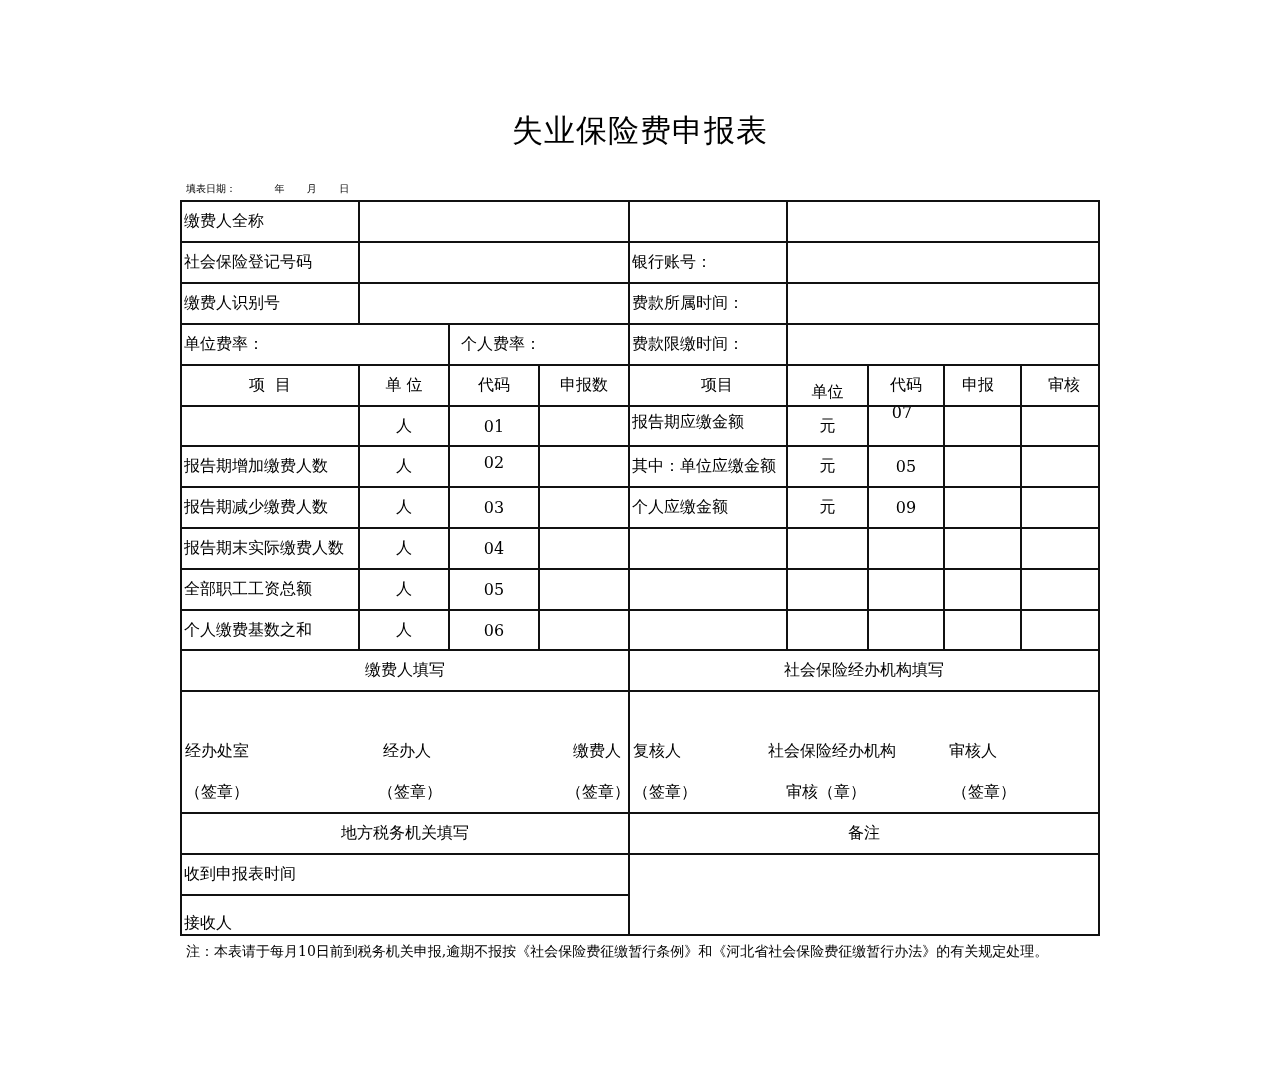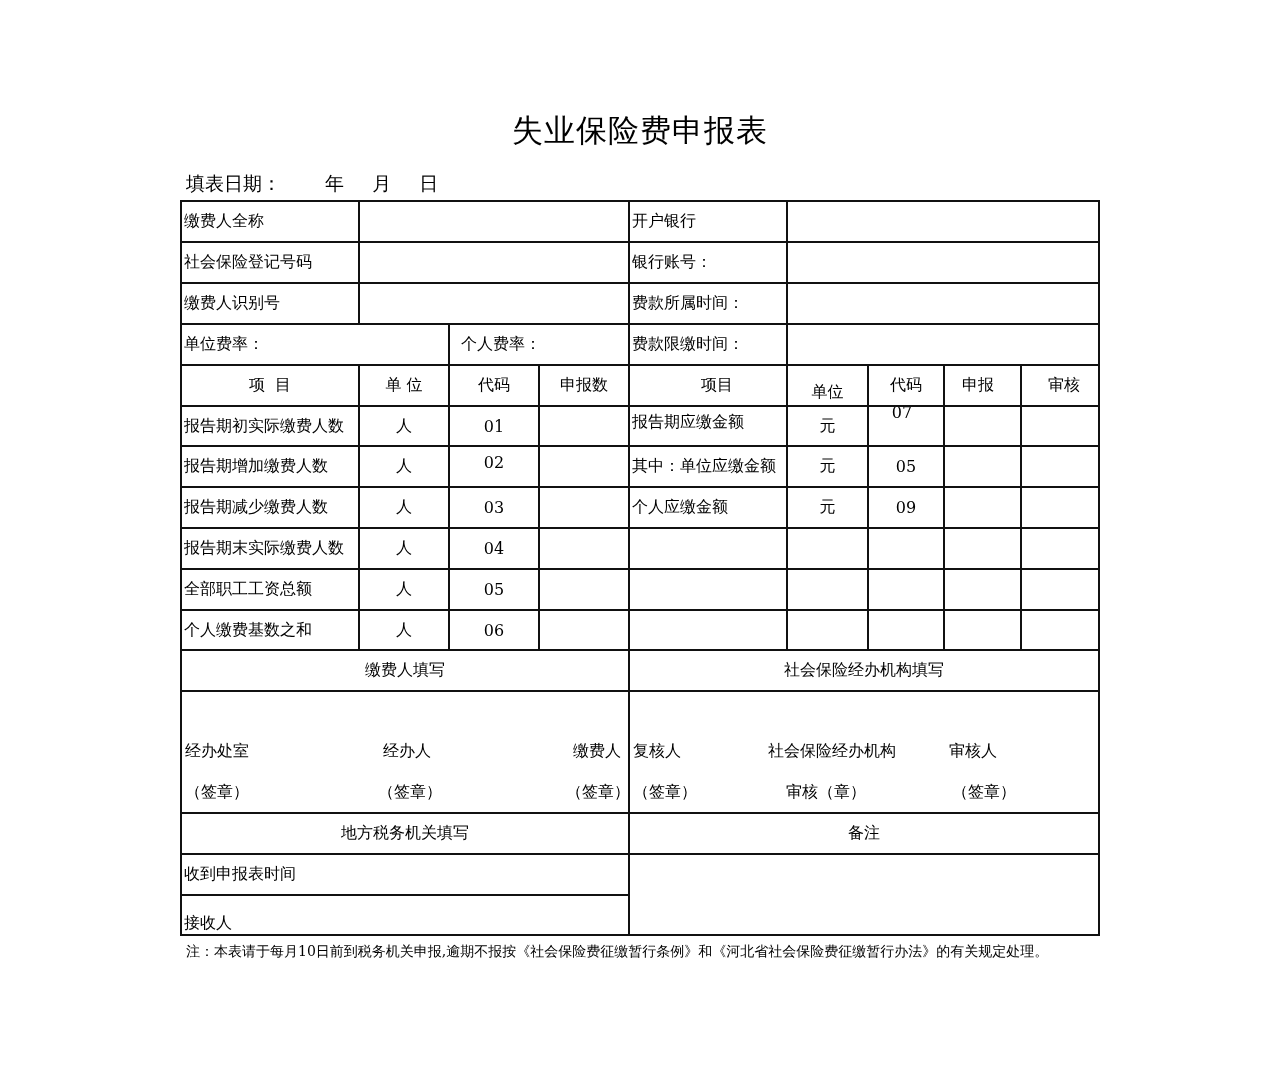--- a/index.html
+++ b/index.html
@@ -1,20 +1,20 @@
 <!DOCTYPE html>
 <html><head>
 <meta charset="utf-8">
 <style>
   html, body { margin:0; padding:0; background:#ffffff; }
   body { width:1280px; height:1066px; position:relative; overflow:hidden;
          font-family:"DejaVu Serif", "Liberation Serif", serif; color:#000; }
   .title { position:absolute; left:0; width:1280px; top:110px; text-align:center;
            font-size:31px; letter-spacing:1px; }
-  .date-line { position:absolute; left:186px; top:171px; font-size:19px; }
+  .date-line { position:absolute; left:186px; top:182px; font-size:10px; }
   .date-line span { margin-right:0; }
   .grid { position:absolute; left:0; top:0; width:1280px; height:1066px; }
   .cell { position:absolute; box-sizing:border-box; font-size:16px;
           display:flex; align-items:center; white-space:nowrap; overflow:hidden; }
   .l { justify-content:flex-start; padding-left:3px; }
   .c { justify-content:center; }
   .hl { position:absolute; height:2px; background:#111; }
   .vl { position:absolute; width:2px; background:#111; }
   .note { position:absolute; left:186px; top:943px; font-size:14px; white-space:nowrap; }
   .sig { position:absolute; font-size:16px; white-space:nowrap; }
@@ -31,21 +31,20 @@
   <span style="display:inline-block;width:16px"></span>
   <span>月</span>
   <span style="display:inline-block;width:16px"></span>
   <span>日</span>
 </div>
 
 <div class="grid">
 
   <div class="cell l" style="left:181px;top:201px;width:211px;height:41px">缴费人全称</div>
   <div class="cell l" style="left:359px;top:201px;width:270px;height:41px"></div>
-  <div class="cell l" style="left:629px;top:201px;width:158px;height:41px">开户银行</div>
   <div class="cell l" style="left:787px;top:201px;width:312px;height:41px"></div>
 
   <div class="cell l" style="left:181px;top:242px;width:178px;height:41px">社会保险登记号码</div>
   <div class="cell l" style="left:359px;top:242px;width:270px;height:41px"></div>
   <div class="cell l" style="left:629px;top:242px;width:158px;height:41px">银行账号：</div>
   <div class="cell l" style="left:787px;top:242px;width:312px;height:41px"></div>
 
   <div class="cell l" style="left:181px;top:283px;width:178px;height:41px">缴费人识别号</div>
   <div class="cell l" style="left:359px;top:283px;width:270px;height:41px"></div>
   <div class="cell l" style="left:629px;top:283px;width:158px;height:41px">费款所属时间：</div>
@@ -59,21 +58,20 @@
   <div class="cell c" style="left:181px;top:365px;width:178px;height:41px;white-space:pre">项  目</div>
   <div class="cell c" style="left:359px;top:365px;width:90px;height:41px;white-space:pre">单 位</div>
   <div class="cell c" style="left:449px;top:365px;width:90px;height:41px">代码</div>
   <div class="cell c" style="left:539px;top:365px;width:90px;height:41px">申报数</div>
   <div class="cell c" style="left:629px;top:365px;width:176px;height:41px">项目</div>
   <div class="cell c" style="left:787px;top:365px;width:81px;height:54px">单位</div>
   <div class="cell c" style="left:868px;top:365px;width:76px;height:41px">代码</div>
   <div class="cell c" style="left:944px;top:365px;width:68px;height:41px">申报</div>
   <div class="cell c" style="left:1021px;top:365px;width:86px;height:41px">审核</div>
 
-  <div class="cell l" style="left:181px;top:406px;width:178px;height:40px">报告期初实际缴费人数</div>
   <div class="cell c" style="left:359px;top:406px;width:90px;height:40px">人</div>
   <div class="cell c" style="left:449px;top:406px;width:90px;height:40px">01</div>
   <div class="cell c" style="left:539px;top:406px;width:90px;height:40px"></div>
 
   <div class="cell l" style="left:181px;top:446px;width:178px;height:41px">报告期增加缴费人数</div>
   <div class="cell c" style="left:359px;top:446px;width:90px;height:41px">人</div>
   <div class="cell c" style="left:449px;top:446px;width:90px;height:32px">02</div>
   <div class="cell c" style="left:539px;top:446px;width:90px;height:41px"></div>
 
   <div class="cell l" style="left:181px;top:487px;width:178px;height:41px">报告期减少缴费人数</div>

